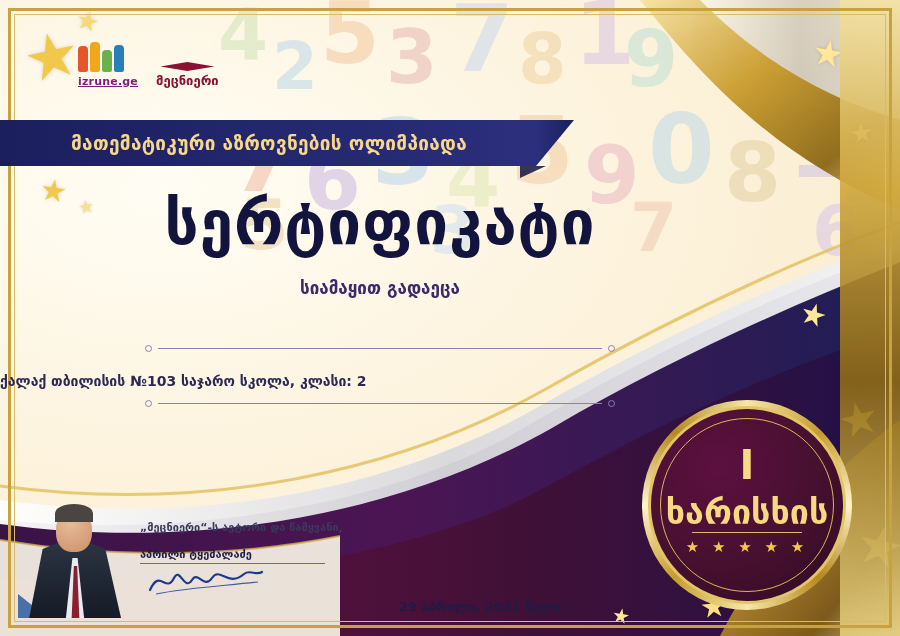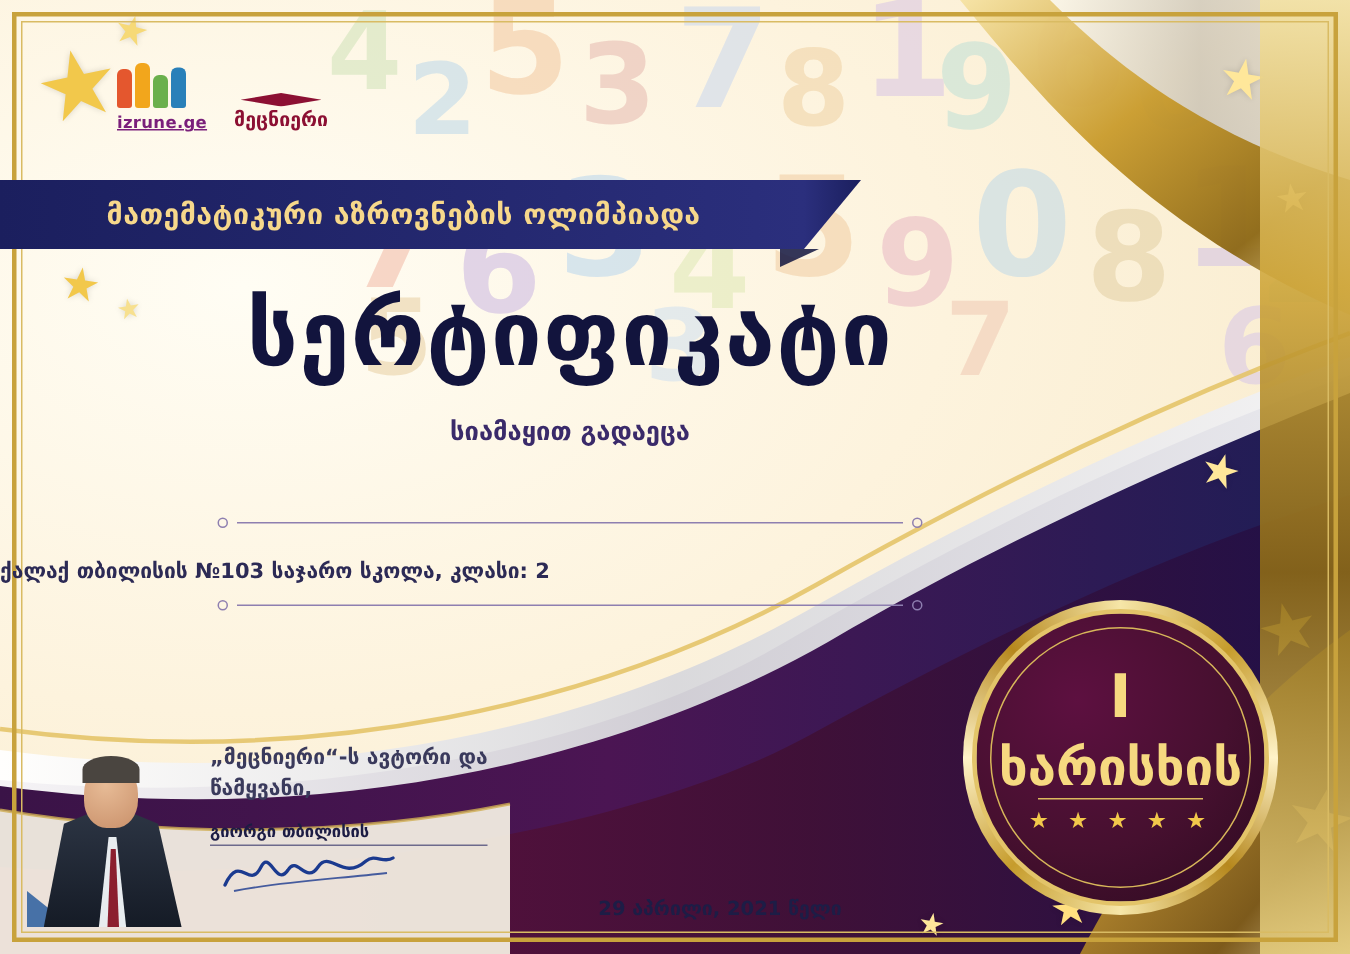--- a/index.html
+++ b/index.html
@@ -189,21 +189,21 @@
     border-radius:50% 50% 0 0;
     background:#4a4540;
   }
   .photo .blue {
     position:absolute; bottom:0; left:0; width:30px; height:40px;
     background:#2a5d9e; opacity:.85;
     clip-path:polygon(0 40%, 100% 100%, 0 100%);
   }
 
   .sig-block { position:absolute; left:140px; bottom:72px; width:210px; }
-  .sig-role { font-size:14px; color:#3a3a5c; line-height:1.45; font-weight:700; }
+  .sig-role { font-size:11px; color:#3a3a5c; line-height:1.45; font-weight:700; }
   .sig-name { font-size:11px; color:#1c1c44; font-weight:700; margin-top:12px; }
   .sig-line { margin-top:2px; width:185px; height:1px; background:#6d6a8c; }
   .sig-script {
     position:absolute; left:146px; bottom:38px; width:120px; height:34px;
   }
 
   .date {
     position:absolute; left:370px; bottom:22px; width:220px; text-align:center;
     font-size:13px; font-weight:700; color:#1d1d46;
   }
@@ -359,21 +359,21 @@
     <div class="blue"></div>
     <div class="suit"></div>
     <div class="shirt"></div>
     <div class="tie"></div>
     <div class="head"></div>
     <div class="hair"></div>
   </div>
 
   <div class="sig-block">
     <div class="sig-role">„მეცნიერი“-ს ავტორი და წამყვანი,</div>
-    <div class="sig-name">გიორგი თბილისის</div>
+    <div class="sig-name">აპრილი ტყემალაძე</div>
     <div class="sig-line"></div>
   </div>
   <div class="sig-script">
     <svg width="120" height="34" viewBox="0 0 120 34">
       <path d="M4,26 C14,4 20,30 28,14 C34,2 38,28 46,16 C52,6 58,26 66,14 C74,2 82,24 98,10 C104,5 110,12 116,8" fill="none" stroke="#1b3a8f" stroke-width="2.2" stroke-linecap="round"></path>
       <path d="M10,30 C40,24 76,22 112,18" fill="none" stroke="#1b3a8f" stroke-width="1.2" opacity=".8"></path>
     </svg>
   </div>
 
   <div class="date">29 აპრილი, 2021 წელი</div>

